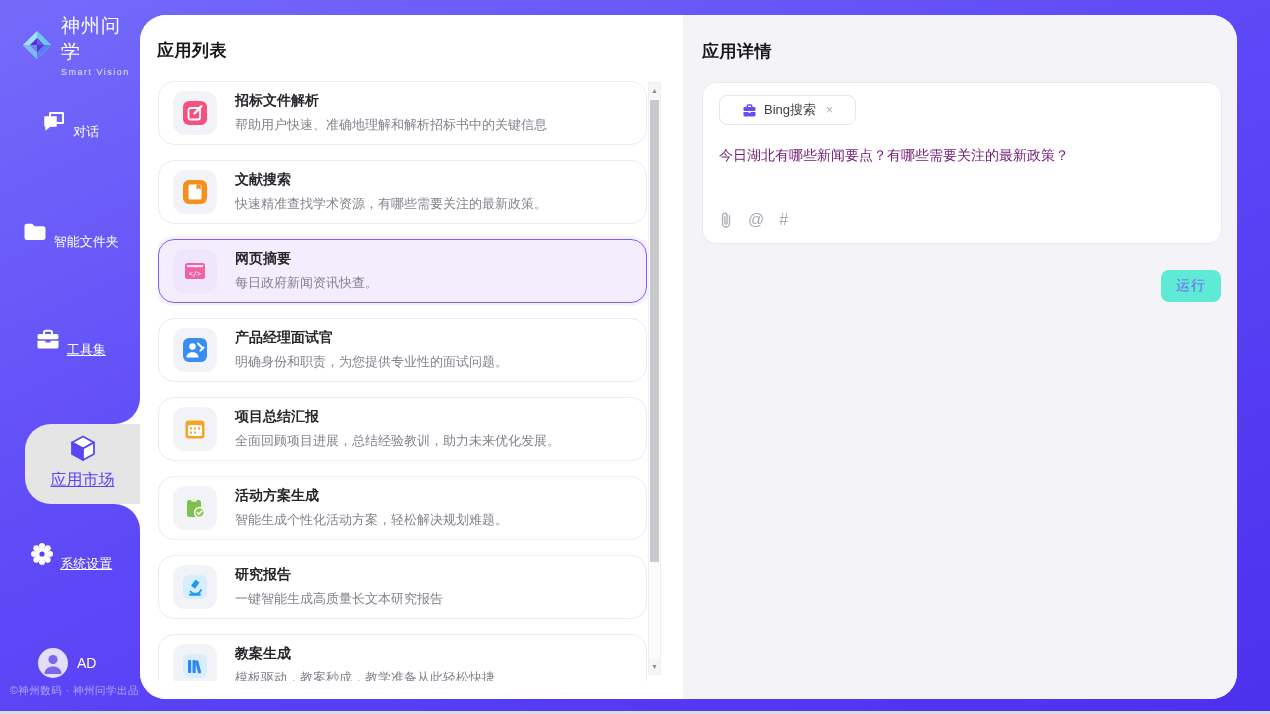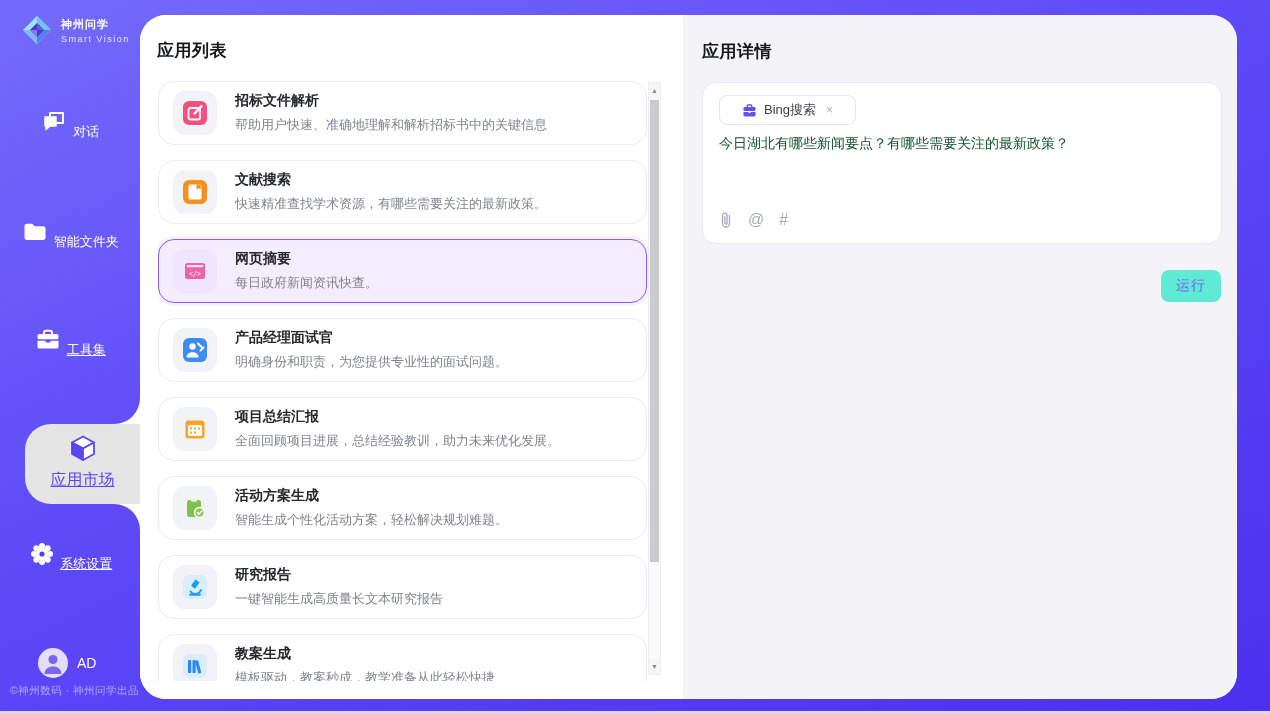--- a/index.html
+++ b/index.html
@@ -58,33 +58,33 @@
     position:absolute; left:19px; top:67px; width:520px; height:162px;
     background:#fff; border:1px solid #e9e9f0; border-radius:14px;
   }
   .tool-tag{
     position:absolute; left:16px; top:12px; height:30px; padding:0 22px;
     border:1px solid #e5e5ec; border-radius:8px; background:#fff;
     display:inline-flex; align-items:center; gap:7px; cursor:default;
   }
   .tool-tag-label{ font-size:13px; color:#3f4148; }
   .tool-tag-close{ font-size:12px; color:#a6abb3; margin-left:3px; cursor:pointer; }
-  .query-text{ position:absolute; left:16px; top:52px; right:16px; font-size:14px; color:#14532d; }
+  .query-text{ position:absolute; left:16px; top:64px; right:16px; font-size:14px; color:#701a75; }
   .attach-row{ position:absolute; left:16px; bottom:14px; display:flex; align-items:center; gap:15px; }
   .attach-row .glyph{ font-size:16px; color:#a7acb4; line-height:18px; cursor:pointer; }
   .run-btn{
     position:absolute; top:255px; right:16px; padding:7px 15px;
     background:#5eead4; color:#7a5af8; border:none; border-radius:8px;
     font-size:14px; font-family:inherit; cursor:pointer; letter-spacing:1px;
   }
 
   
   .sidebar{ position:absolute; left:0; top:0; width:140px; height:714px; }
   .brand{ position:absolute; left:20px; top:13px; display:flex; align-items:center; gap:7px; }
-  .brand-name{ font-size:11px; font-weight:bold; color:#fff; letter-spacing:1px; }
+  .brand-name{ font-size:19px; font-weight:normal; color:#fff; letter-spacing:1px; }
   .brand-tag{ font-size:9px; color:#e8e6ff; letter-spacing:1.5px; margin-top:2px; }
 
   .nav-item{ position:absolute; left:0; width:140px; text-align:center; cursor:pointer; }
   .nav-item .nav-label{ display:inline-block; font-size:13px; color:#fff; margin-top:6px; }
   .nav-label.underlined{ text-decoration:underline; }
 
   .nav-active-blob{
     position:absolute; left:25px; top:424px; width:115px; height:80px;
     background:#e5e5e5; border-radius:26px 0 0 26px; cursor:pointer;
   }

